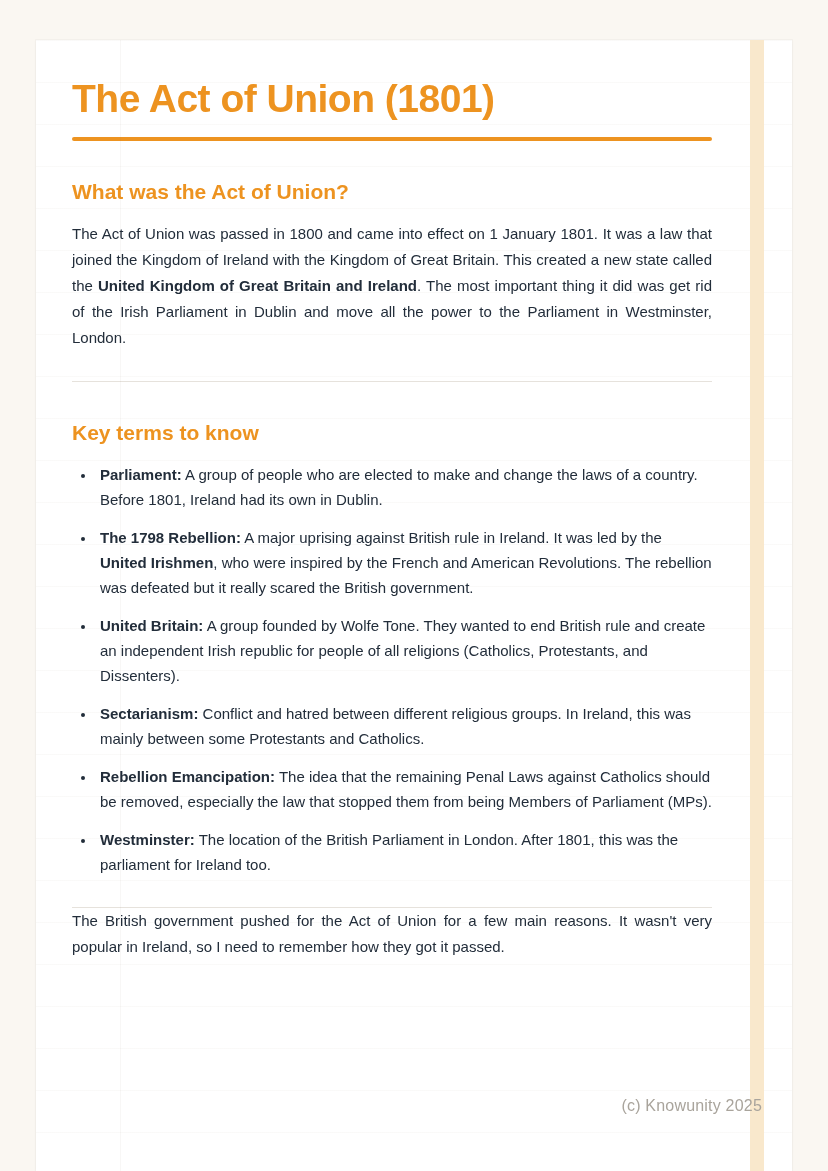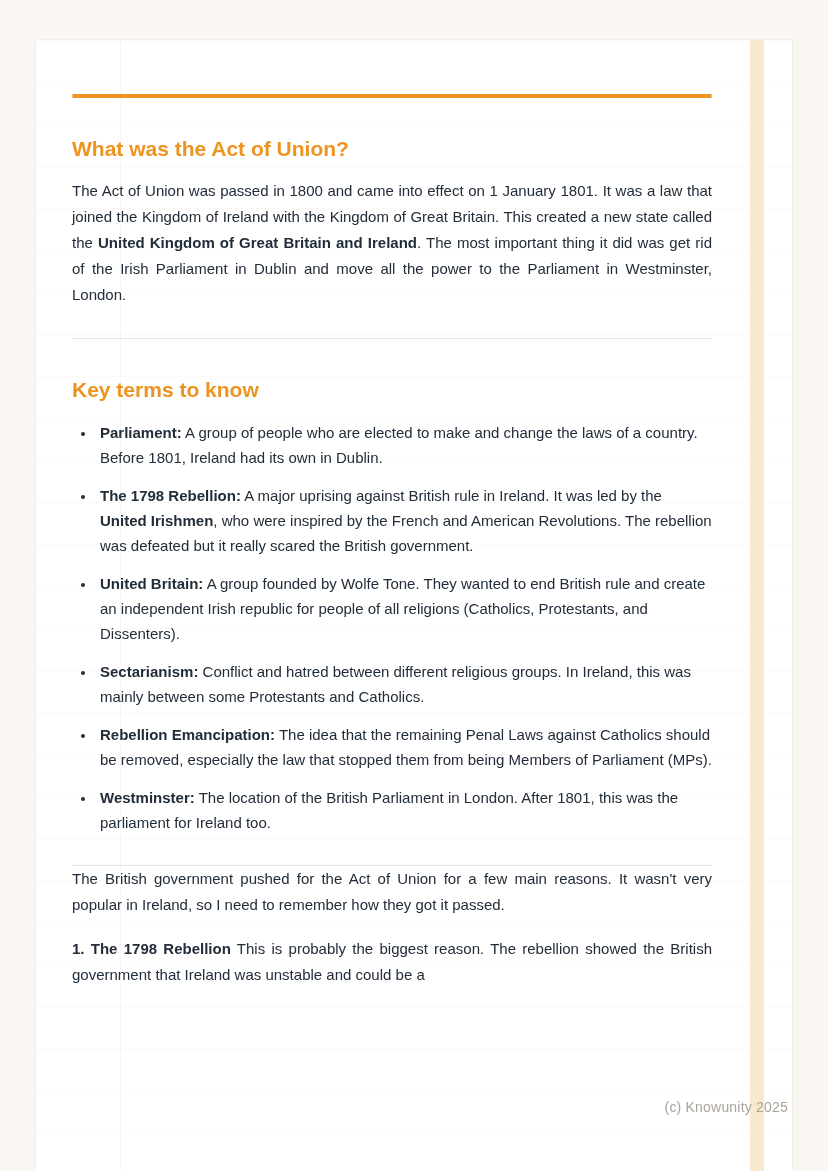--- a/index.html
+++ b/index.html
@@ -109,35 +109,36 @@
     margin-bottom: 13px;
     padding-left: 4px;
   }
   ul.term-list li::marker {
     color: var(--text);
     font-size: 14px;
   }
   strong { font-weight: bold; }
   .watermark {
     position: absolute;
-    right: 4px;
+    right: 30px;
     bottom: 56px;
-    font-size: 14px;
+    font-size: 16px;
     color: #A9A49C;
     letter-spacing: 0.2px;
   }
 </style>
 </head>
 <body>
 
 <div class="page">
   <div class="edge-strip"></div>
 
   <main class="content">
 
+    <h1 class="doc-title">The Act of Union (1801)</h1>
     <div class="title-rule"></div>
 
     <section>
       <h2 class="section-heading">What was the Act of Union?</h2>
       <p class="body-paragraph">The Act of Union was passed in 1800 and came into effect on 1 January 1801. It was a law that joined the Kingdom of Ireland with the Kingdom of Great Britain. This created a new state called the <strong>United Kingdom of Great Britain and Ireland</strong>. The most important thing it did was get rid of the Irish Parliament in Dublin and move all the power to the Parliament in Westminster, London.</p>
     </section>
 
     <hr class="section-divider">
 
     <section>
@@ -149,19 +150,18 @@
         <li><strong>Sectarianism:</strong> Conflict and hatred between different religious groups. In Ireland, this was mainly between some Protestants and Catholics.</li>
         <li><strong>Rebellion Emancipation:</strong> The idea that the remaining Penal Laws against Catholics should be removed, especially the law that stopped them from being Members of Parliament (MPs).</li>
         <li><strong>Westminster:</strong> The location of the British Parliament in London. After 1801, this was the parliament for Ireland too.</li>
       </ul>
     </section>
 
     <hr class="section-divider">
 
     <section>
       <p class="body-paragraph">The British government pushed for the Act of Union for a few main reasons. It wasn't very popular in Ireland, so I need to remember how they got it passed.</p>
-      <p class="body-paragraph"><strong>1. The 1798 Rebellion</strong> This is probably the biggest reason. The rebellion showed the British government that Ireland was unstable and could be a</p>
     </section>
 
   </main>
 
   <div class="watermark">(c) Knowunity 2025</div>
 </div>
 
 </body></html>

